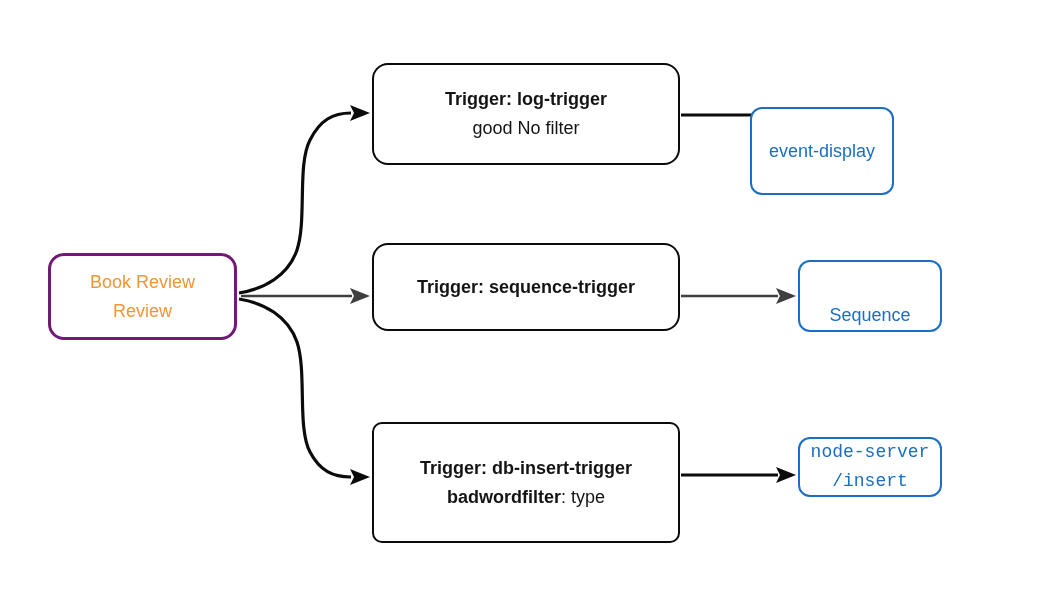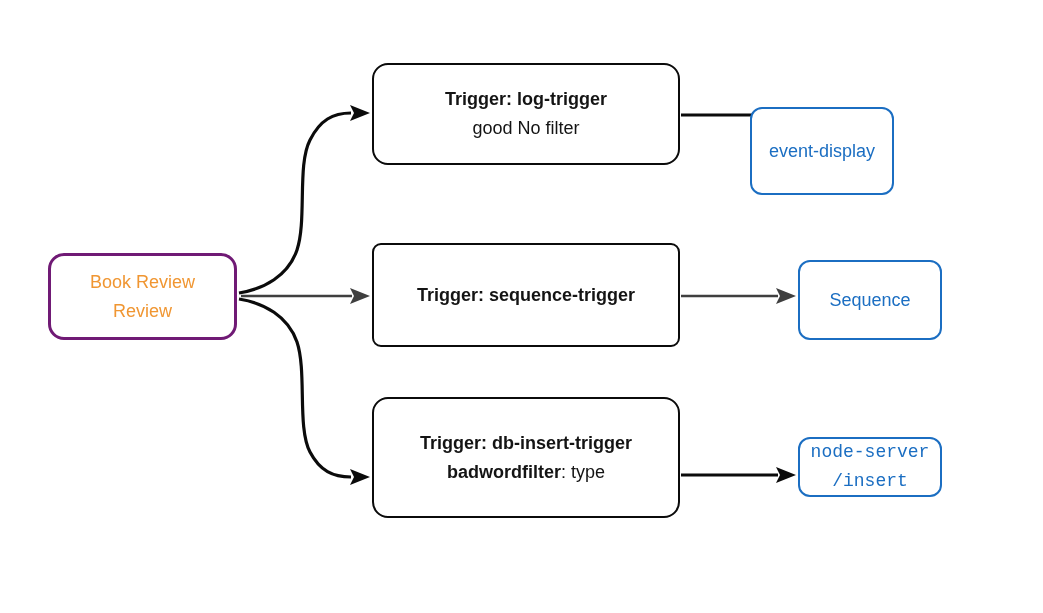--- a/index.html
+++ b/index.html
@@ -34,29 +34,29 @@
     border-radius: 16px;
     color: #F09632;
     left: 48px; top: 253px; width: 189px; height: 87px;
   }
   .trigger {
     border: 2.5px solid #0b0b0b;
     border-radius: 16px;
     color: #141414;
   }
   .trigger.t1 { left: 372px; top: 63px;  width: 308px; height: 102px; }
-  .trigger.t2 { left: 372px; top: 243px; width: 308px; height: 104px; border-radius: 9px; }
-  .trigger.t3 { left: 372px; top: 397px; width: 308px; height: 121px; }
+  .trigger.t2 { left: 372px; top: 243px; width: 308px; height: 88px; }
+  .trigger.t3 { left: 372px; top: 422px; width: 308px; height: 121px; border-radius: 10px; }
   .sink {
     border: 2.5px solid #1B6EC2;
     border-radius: 12px;
     color: #1B6EC2;
   }
   .sink.s1 { left: 750px; top: 80px;  width: 144px; height: 88px; margin-top: 27px; }
-  .sink.s2 { left: 798px; top: 260px; width: 144px; height: 80px; }
+  .sink.s2 { left: 798px; top: 260px; width: 144px; height: 72px; justify-content: flex-end; }
   .sink.s3 { left: 798px; top: 437px; width: 144px; height: 60px; font-family: Liberation Mono, monospace; }
   .b { font-weight: bold; }
 </style>
 </head>
 <body>
 
 <div class="canvas">
 
   <svg class="edges" width="1043" height="613" viewBox="0 0 1043 613">
 

